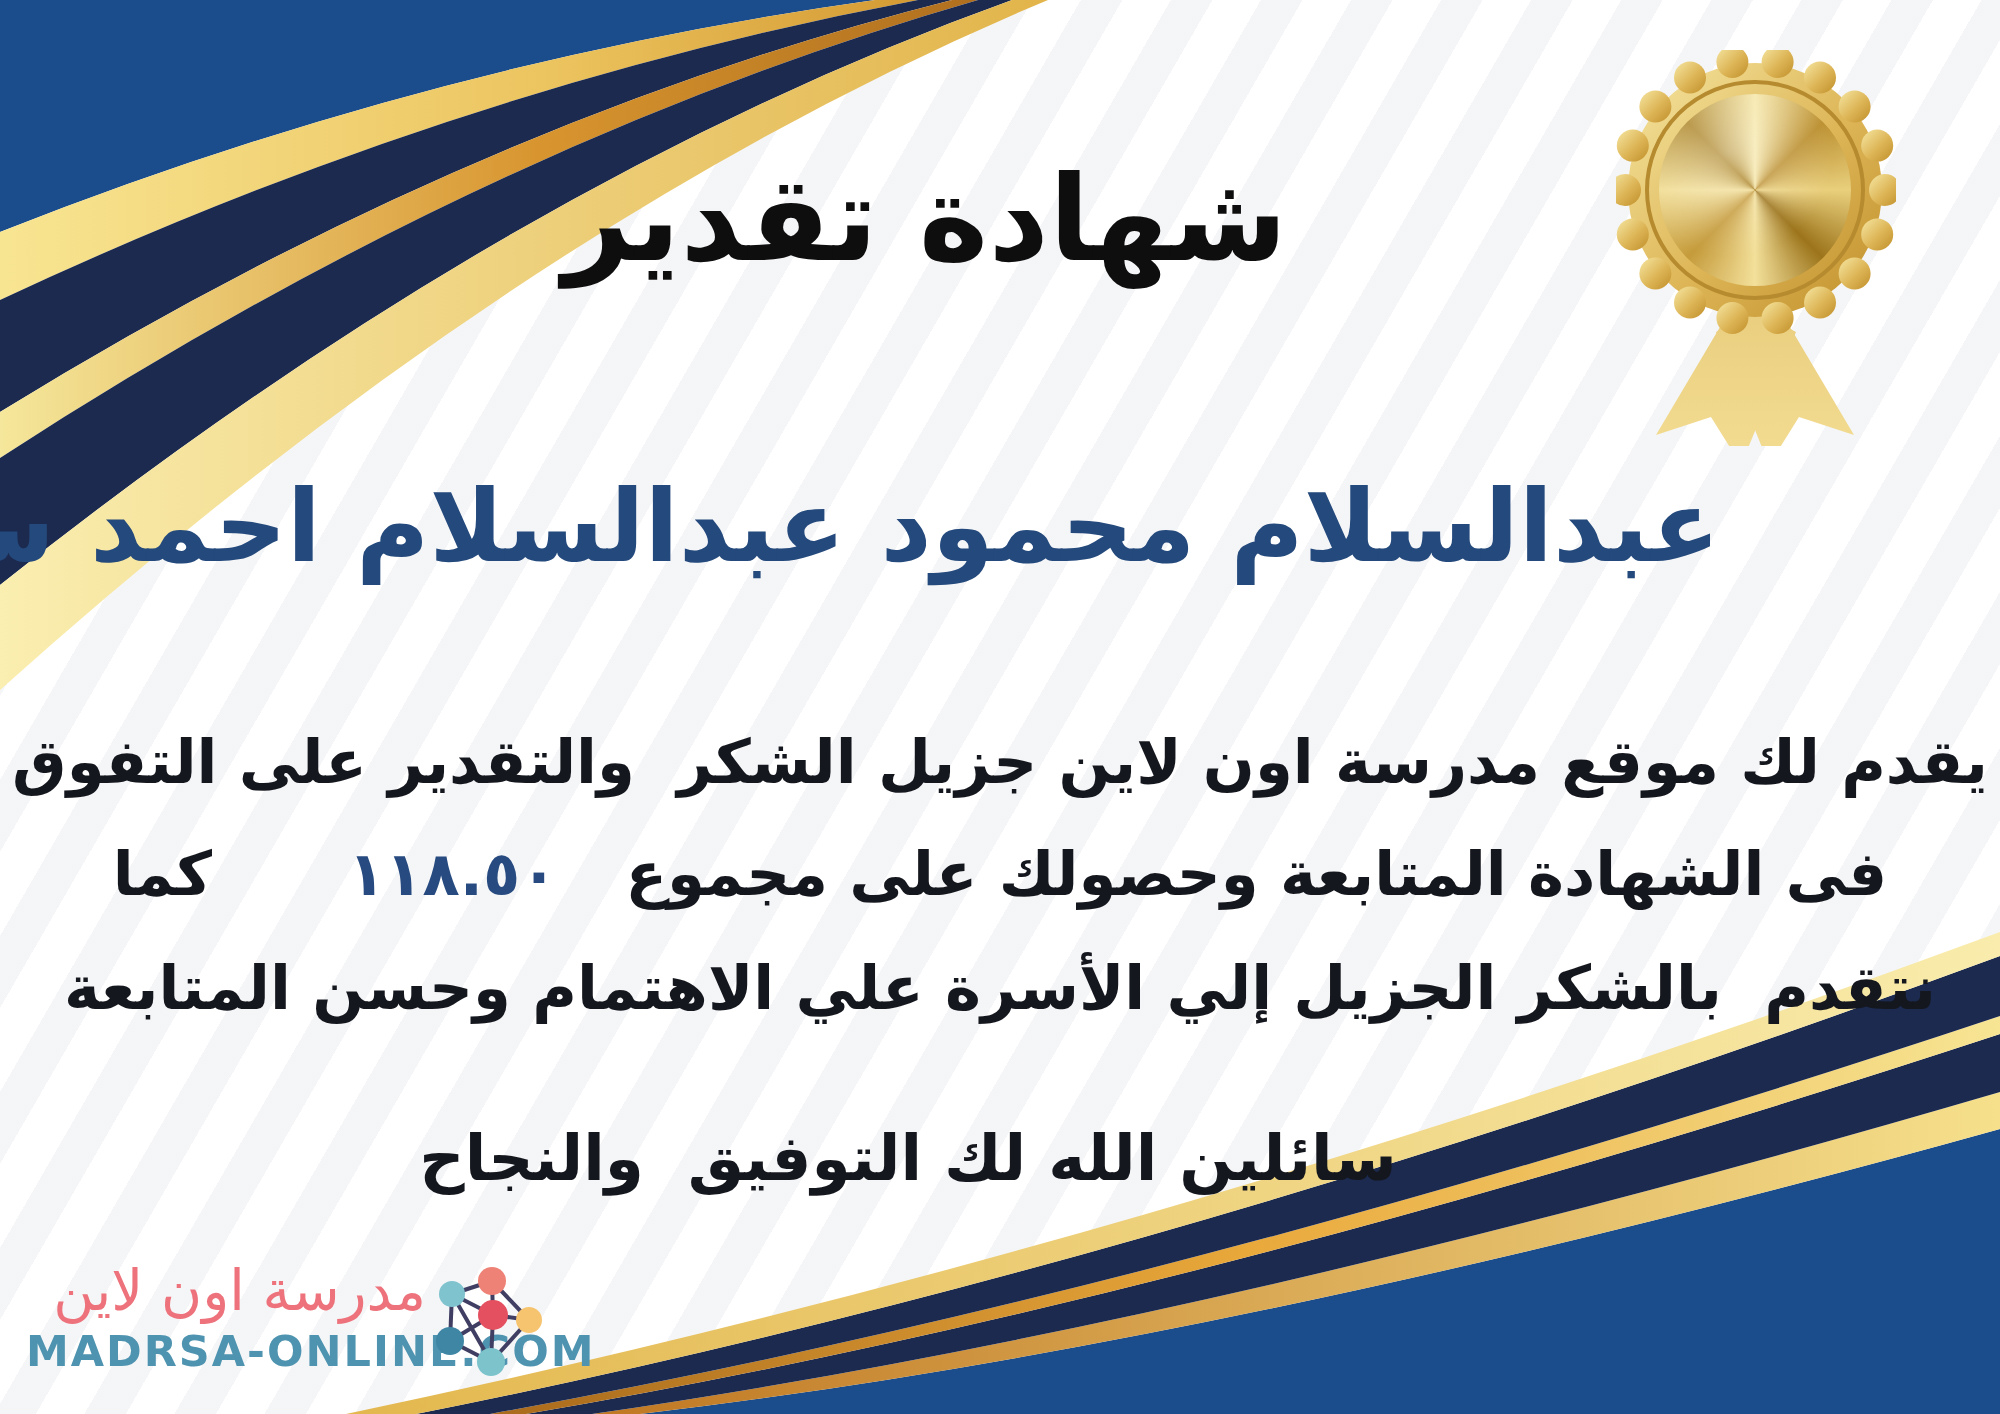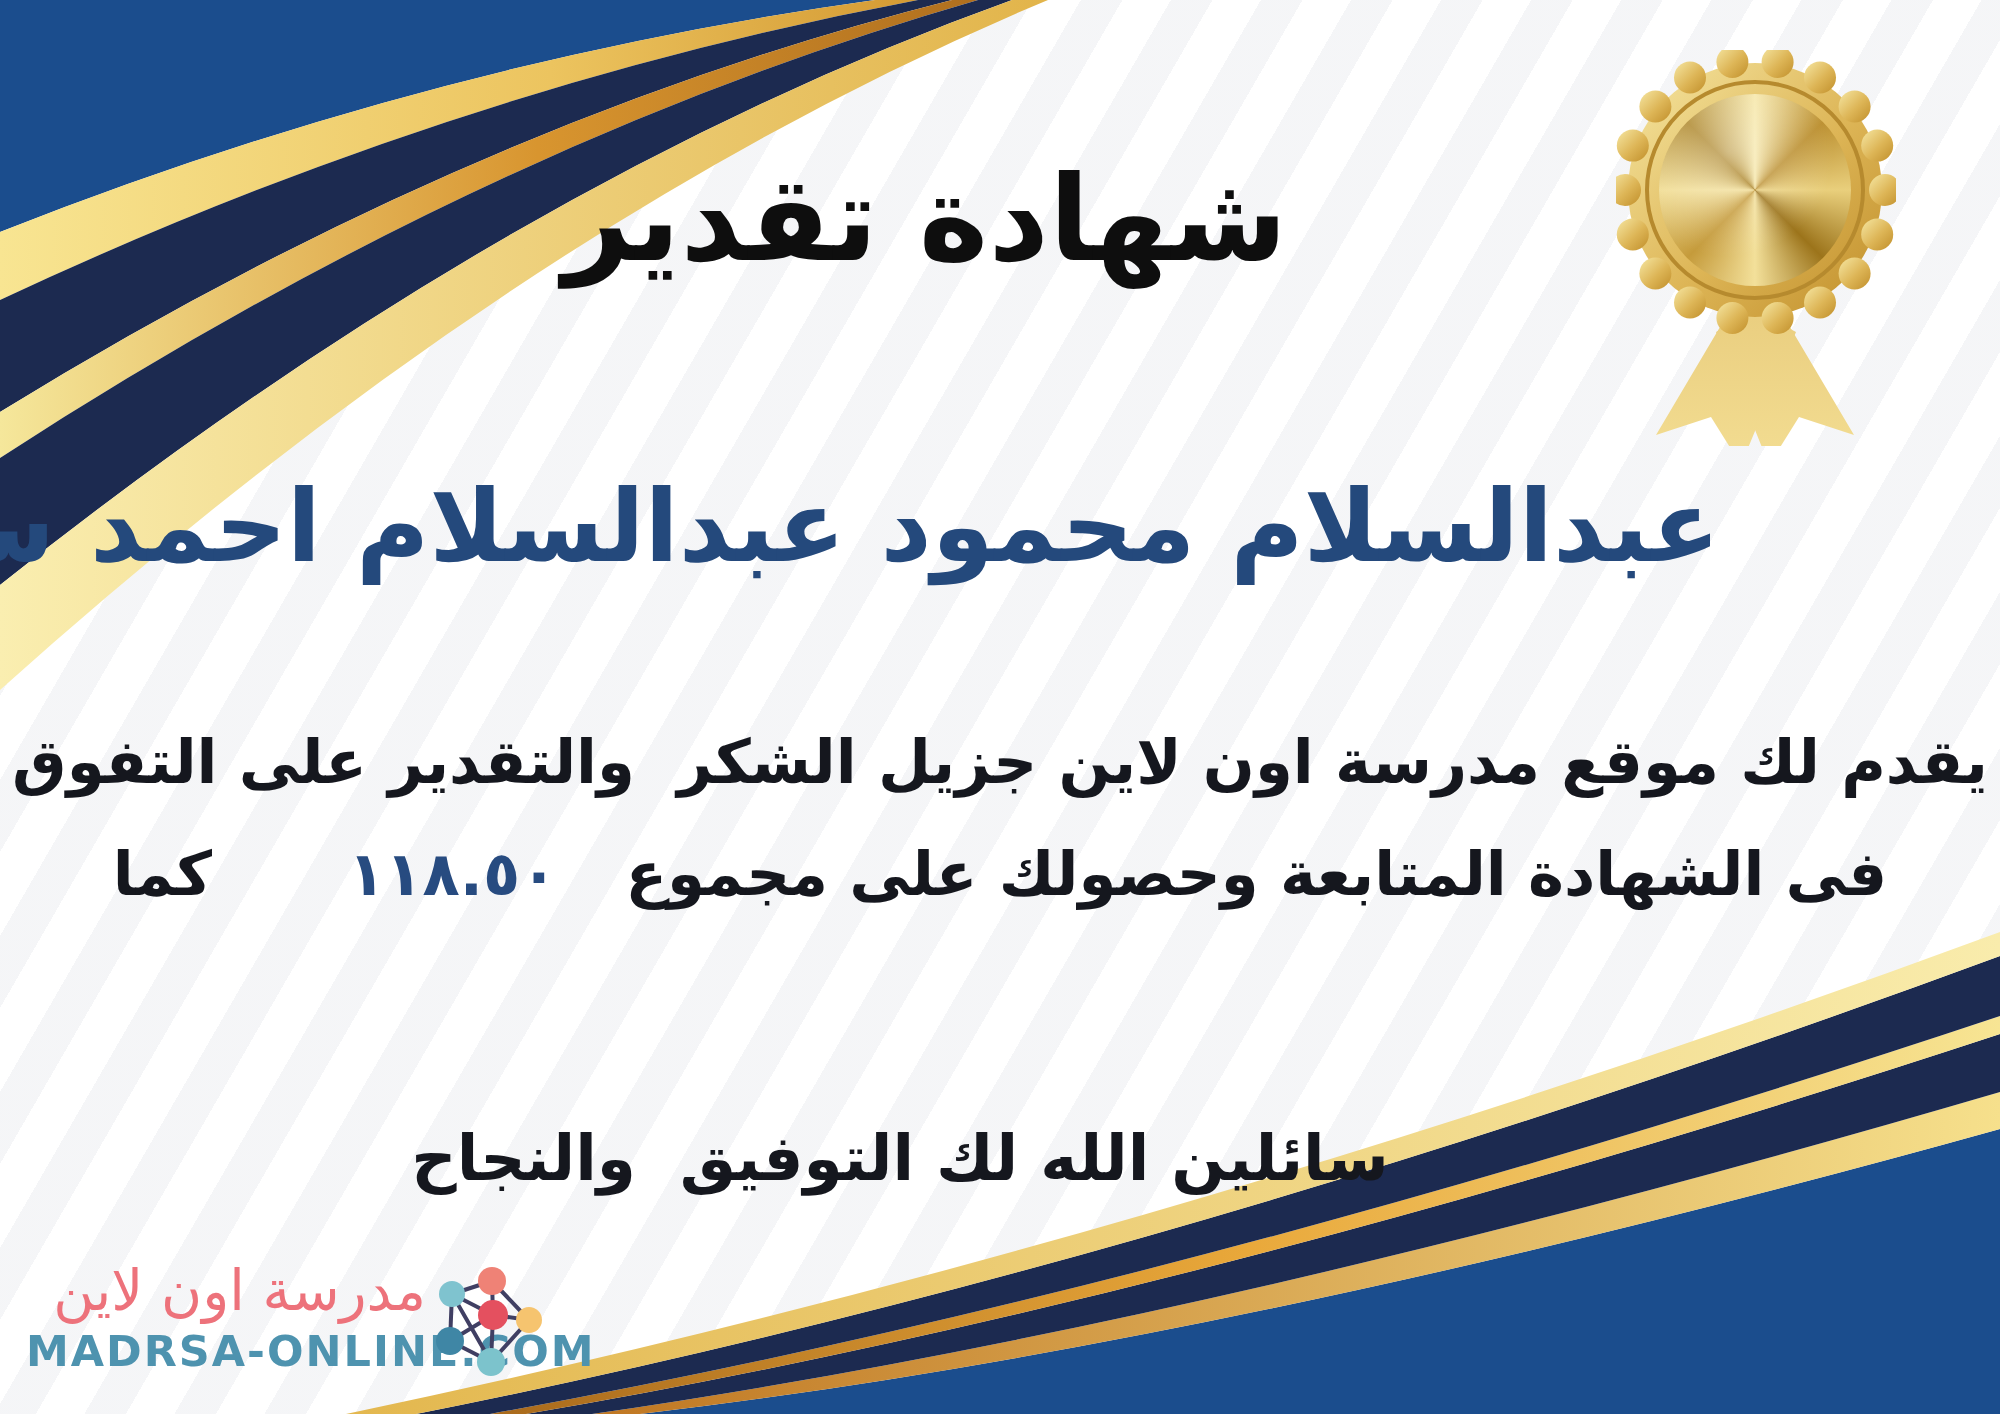--- a/index.html
+++ b/index.html
@@ -40,21 +40,21 @@
   .line1{top:726px;text-align:center;}
   .line2{
     top:838px;
     display:flex;flex-direction:row;justify-content:center;align-items:baseline;
     direction:rtl;column-gap:68px;
   }
   .line3{top:952px;}
   .closing{
     position:absolute;top:1122px;left:0;width:1800px;
     text-align:center;direction:rtl;
-    font-size:63px;font-weight:700;color:#15171e;white-space:nowrap;
+    font-size:63px;font-weight:700;color:#15171e;white-space:nowrap;padding-left:8px;
   }
   .score{
     color:#274b80;direction:ltr;unicode-bidi:bidi-override;
     margin-left:68px; 
   }
   .footer-ar{
     position:absolute;top:1258px;left:26px;width:400px;
     text-align:right;direction:rtl;
     font-size:56px;font-weight:400;color:#ed727b;white-space:nowrap;
   }
@@ -176,20 +176,21 @@
   <div class="recipient">عبدالسلام محمود عبدالسلام احمد سالم</div>
 
   <div class="bodyline line1">يقدم لك موقع مدرسة اون لاين جزيل الشكر &nbsp;والتقدير على التفوق</div>
 
   <div class="bodyline line2">
     <span>فى الشهادة المتابعة وحصولك على مجموع</span>
     <span class="score">١١٨.٥٠</span>
     <span>كما</span>
   </div>
 
+  <div class="bodyline line3">نتقدم &nbsp;بالشكر الجزيل إلي الأسرة علي الاهتمام وحسن المتابعة</div>
 
   <div class="closing">سائلين الله لك التوفيق &nbsp;والنجاح</div>
 
   <div class="footer-ar">مدرسة اون لاين</div>
   <div class="footer-en">MADRSA-ONLINE.COM</div>
 
   <svg class="logo-icon" width="122" height="120" viewBox="0 0 122 120" aria-hidden="true">
     <g stroke="#403f63" stroke-width="4" stroke-linecap="round">
       <line x1="62" y1="17" x2="22" y2="30"></line>
       <line x1="62" y1="17" x2="63" y2="51"></line>

